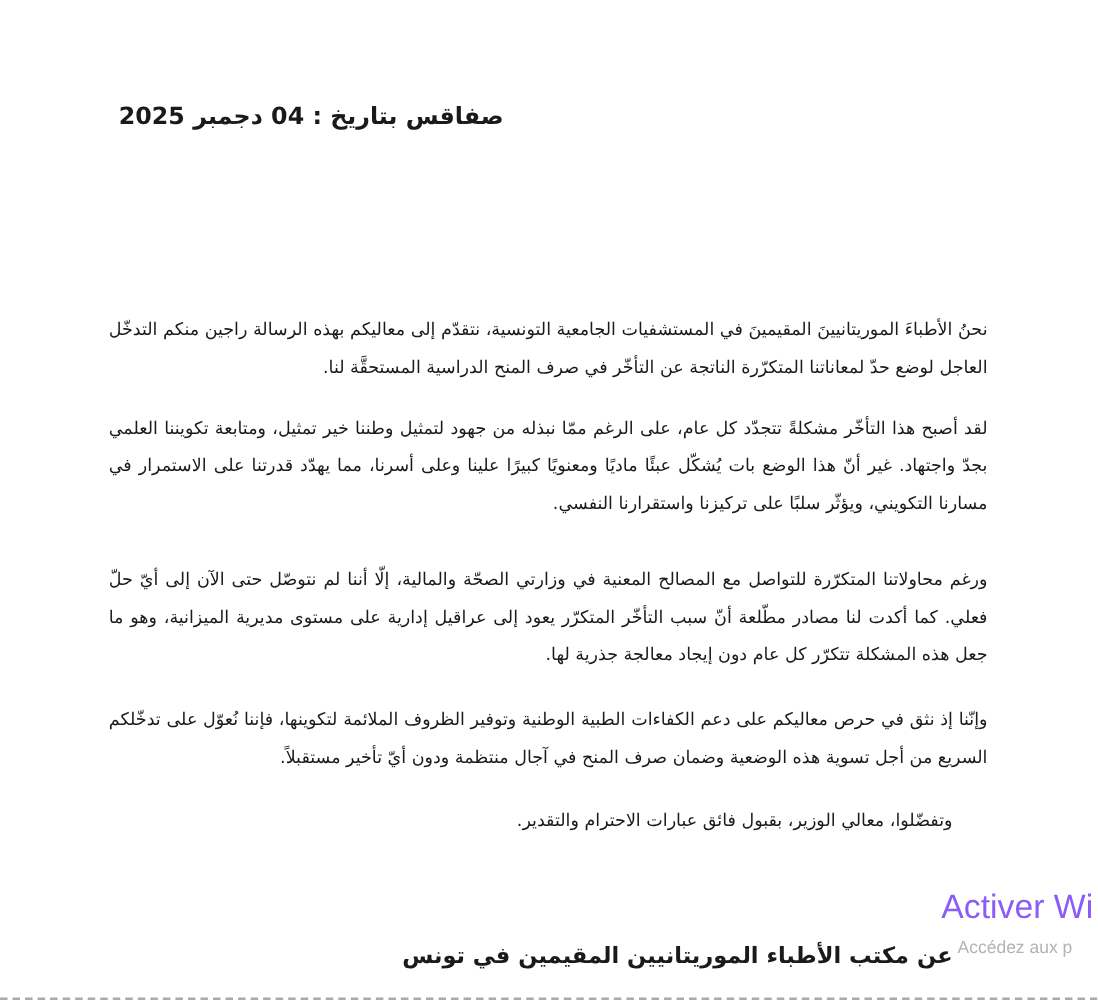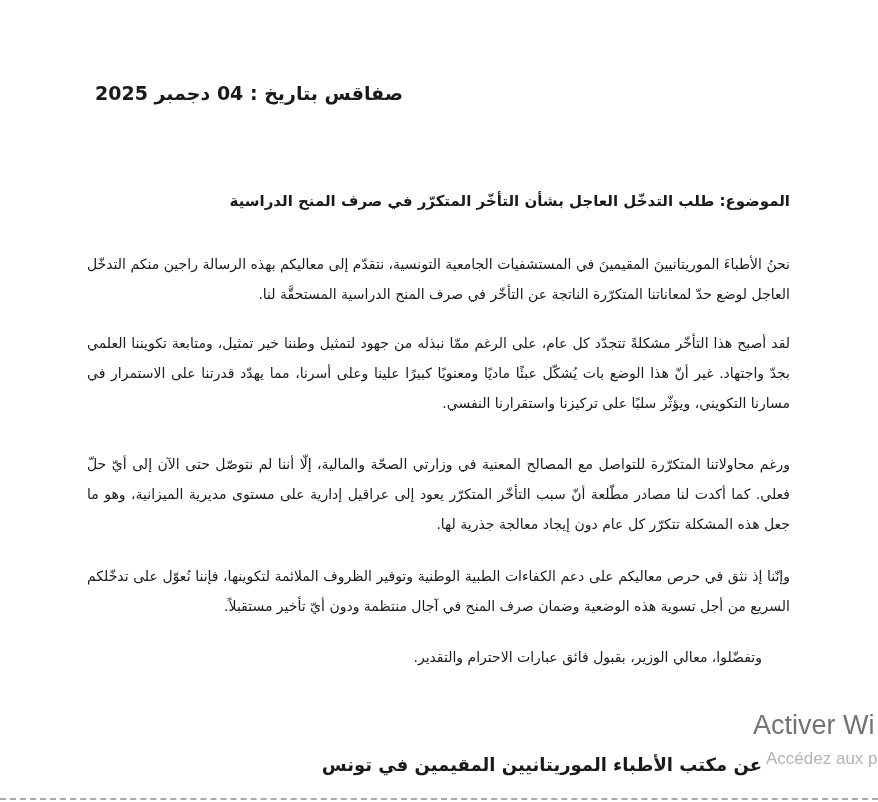--- a/index.html
+++ b/index.html
@@ -82,46 +82,45 @@
     font-size: 27px;
     font-weight: normal;
     white-space: nowrap;
     z-index: 1;
   }
   .wm-line2 {
     position: absolute;
     left: 766px;
     top: 749px;
     font-family: "Liberation Sans", sans-serif;
-    font-size: 17px;
+    font-size: 14px;
     white-space: nowrap;
     z-index: 1;
     text-align: center;
   }
   .bottom-boundary {
     position: absolute;
     left: 0;
     right: 0;
     bottom: 2px;
     height: 0;
     border-top: 2px dashed #aaaaaa;
   }
 </style>
 </head>
 <body>
 
 <div class="page">
 
-  <div class="wm-line1" style="color: #737373;">Activer Wi</div>
+  <div class="wm-line1" style="color: #8b5cf6;">Activer Wi</div>
   <div class="wm-line2" style="color: rgb(179, 179, 179);">Accédez aux p</div>
 
   <div class="date-line rtl">صفاقس بتاريخ : 04 دجمبر 2025</div>
 
 
-  <div class="subject-line rtl">الموضوع: طلب التدخّل العاجل بشأن التأخّر المتكرّر في صرف المنح الدراسية</div>
 
   <p class="body-para para-1 rtl">نحنُ الأطباءَ الموريتانيينَ المقيمينَ في المستشفيات الجامعية التونسية، نتقدّم إلى معاليكم بهذه الرسالة راجين منكم التدخّل العاجل لوضع حدّ لمعاناتنا المتكرّرة الناتجة عن التأخّر في صرف المنح الدراسية المستحقَّة لنا.</p>
 
   <p class="body-para para-2 rtl">لقد أصبح هذا التأخّر مشكلةً تتجدّد كل عام، على الرغم ممّا نبذله من جهود لتمثيل وطننا خير تمثيل، ومتابعة تكويننا العلمي بجدّ واجتهاد. غير أنّ هذا الوضع بات يُشكّل عبئًا ماديًا ومعنويًا كبيرًا علينا وعلى أسرنا، مما يهدّد قدرتنا على الاستمرار في مسارنا التكويني، ويؤثّر سلبًا على تركيزنا واستقرارنا النفسي.</p>
 
   <p class="body-para para-3 rtl">ورغم محاولاتنا المتكرّرة للتواصل مع المصالح المعنية في وزارتي الصحّة والمالية، إلّا أننا لم نتوصّل حتى الآن إلى أيّ حلّ فعلي. كما أكدت لنا مصادر مطّلعة أنّ سبب التأخّر المتكرّر يعود إلى عراقيل إدارية على مستوى مديرية الميزانية، وهو ما جعل هذه المشكلة تتكرّر كل عام دون إيجاد معالجة جذرية لها.</p>
 
   <p class="body-para para-4 rtl">وإنّنا إذ نثق في حرص معاليكم على دعم الكفاءات الطبية الوطنية وتوفير الظروف الملائمة لتكوينها، فإننا نُعوّل على تدخّلكم السريع من أجل تسوية هذه الوضعية وضمان صرف المنح في آجال منتظمة ودون أيّ تأخير مستقبلاً.</p>
 
   <div class="closing-line rtl">وتفضّلوا، معالي الوزير، بقبول فائق عبارات الاحترام والتقدير.</div>

